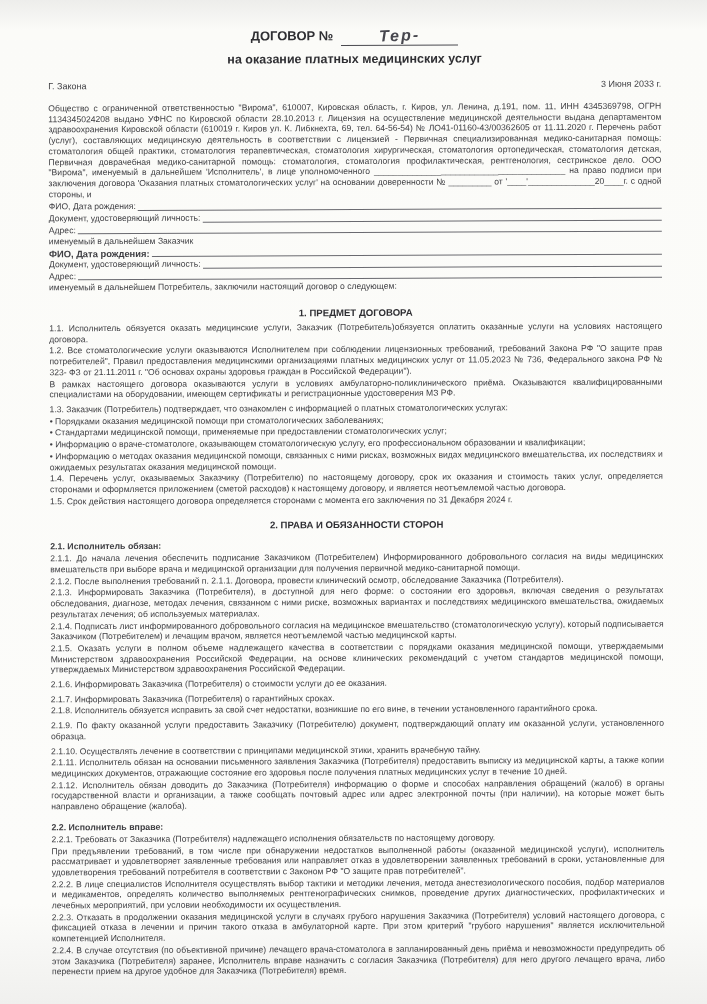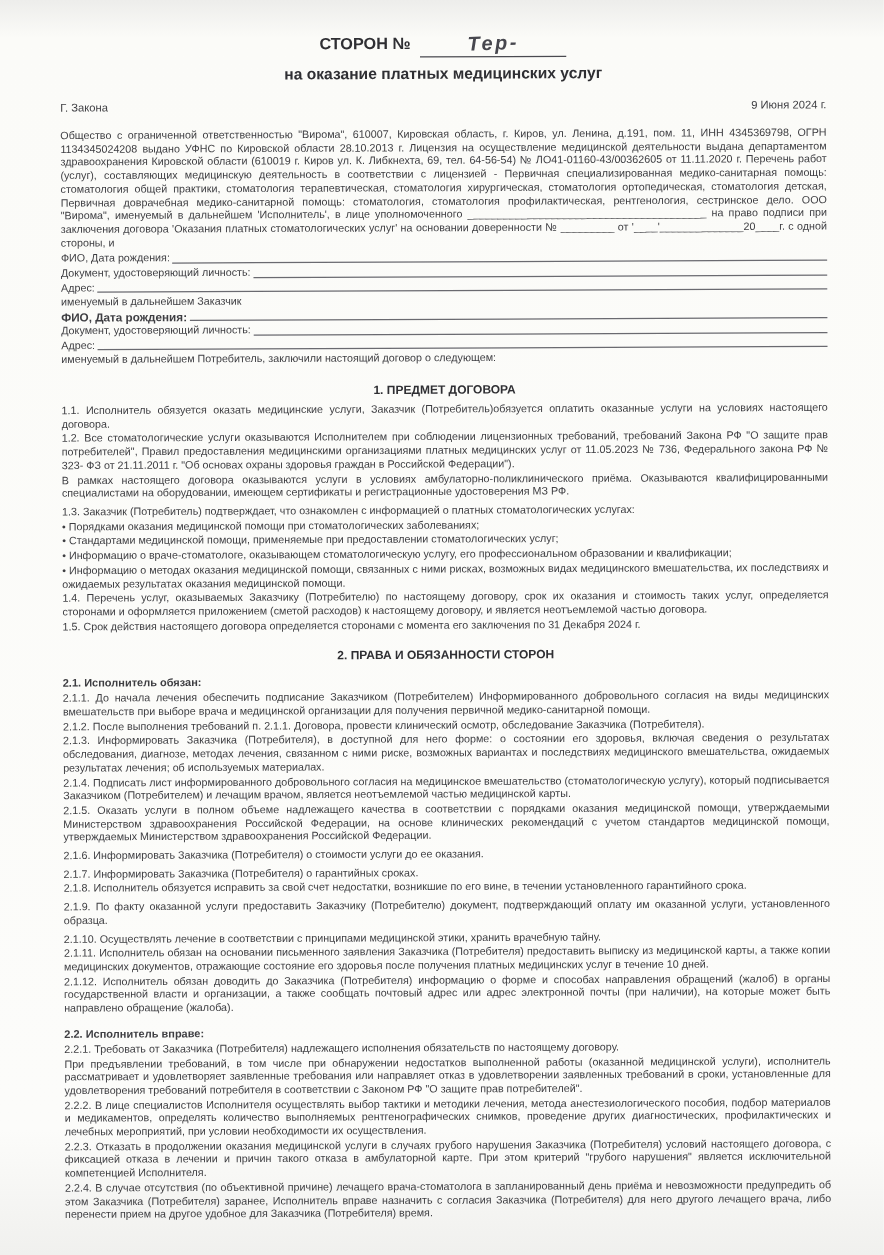--- a/index.html
+++ b/index.html
@@ -46,27 +46,27 @@
   .sec-heading{text-align:center;font-weight:bold;font-size:9.6px;color:#2f2f33;margin:14px 0 4px 0;}
   .sub-heading{font-weight:bold;font-size:8.8px;margin:10px 0 2px 0;}
   .para.gap{margin-top:4px;}
 </style>
 </head>
 <body>
 
 <div class="page">
 
   <div class="title-row">
-    <span>СТОРОН №</span><span class="contract-no"><span class="handwritten">Тер-</span></span>
+    <span>ДОГОВОР №</span><span class="contract-no"><span class="handwritten">Тер-</span></span>
   </div>
   <div class="subtitle">на оказание платных медицинских услуг</div>
 
   <div class="city-date">
     <span>Г. Закона</span>
-    <span class="date">9 Июня 2024 г.</span>
+    <span class="date">3 Июня 2033 г.</span>
   </div>
 
   <p class="para intro">Общество с ограниченной ответственностью "Вирома", 610007, Кировская область, г. Киров, ул. Ленина, д.191, пом. 11, ИНН 4345369798, ОГРН 1134345024208 выдано УФНС по Кировской области 28.10.2013 г. Лицензия на осуществление медицинской деятельности выдана департаментом здравоохранения Кировской области (610019 г. Киров ул. К. Либкнехта, 69, тел. 64-56-54) № ЛО41-01160-43/00362605 от 11.11.2020 г. Перечень работ (услуг), составляющих медицинскую деятельность в соответствии с лицензией - Первичная специализированная медико-санитарная помощь:  стоматология общей практики, стоматология терапевтическая, стоматология хирургическая, стоматология  ортопедическая, стоматология  детская, Первичная доврачебная медико-санитарной помощь: стоматология, стоматология профилактическая, рентгенология, сестринское дело. ООО "Вирома", именуемый в дальнейшем 'Исполнитель', в лице уполномоченного ________________________________________ на право подписи при заключения договора 'Оказания платных стоматологических услуг' на основании  доверенности №  _________ от '____'______________20____г. с одной стороны, и</p>
 
   <div class="fields">
     <div class="field-line">
       <span class="fl-label">ФИО, Дата рождения:</span>
       <span class="fl-underline"></span>
     </div>
     <div class="field-line">

